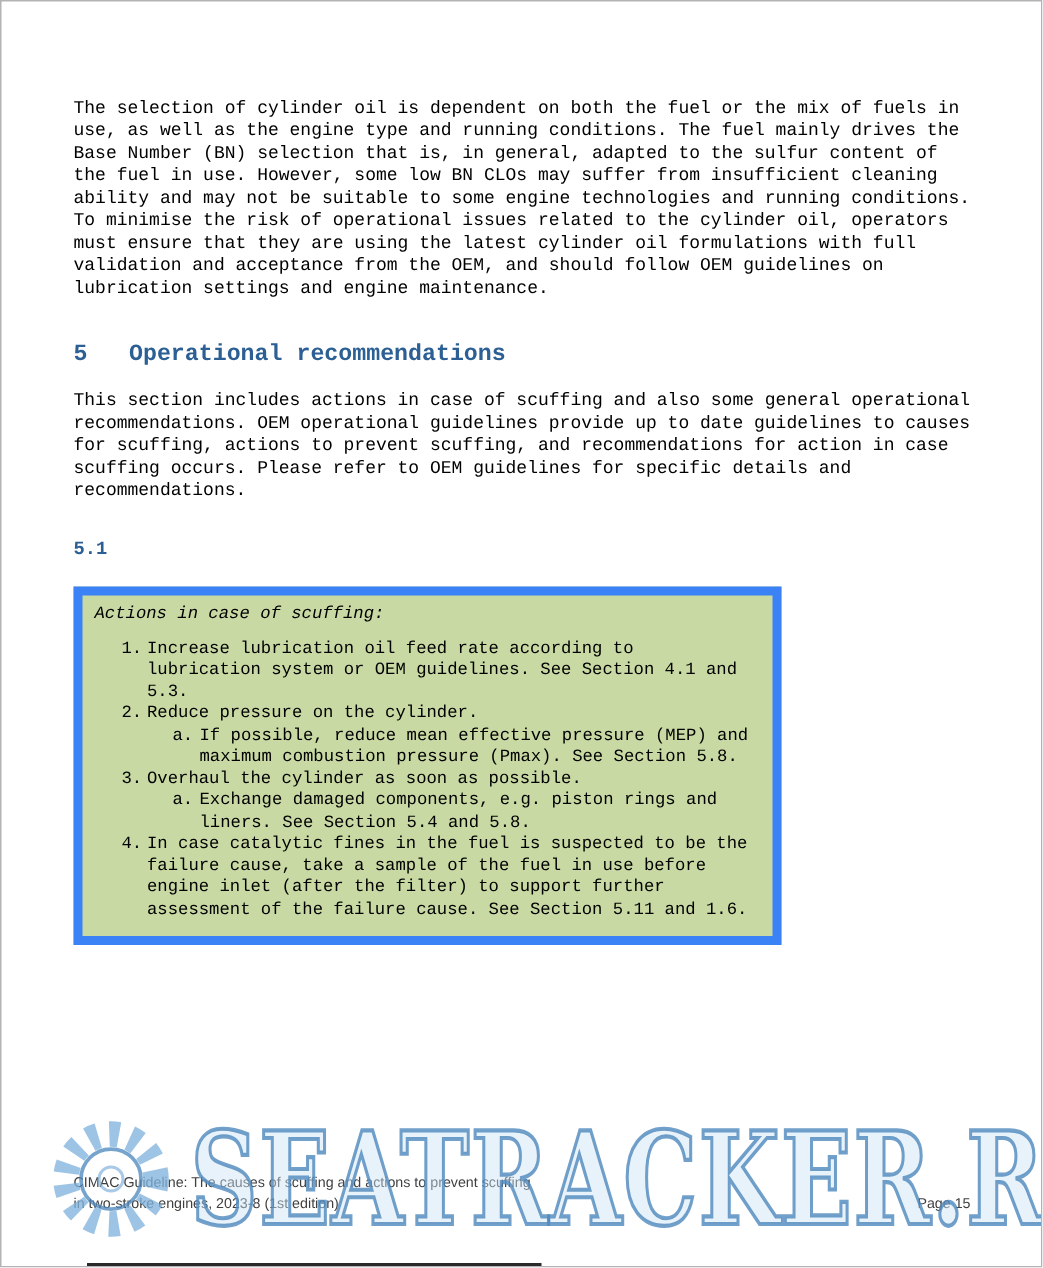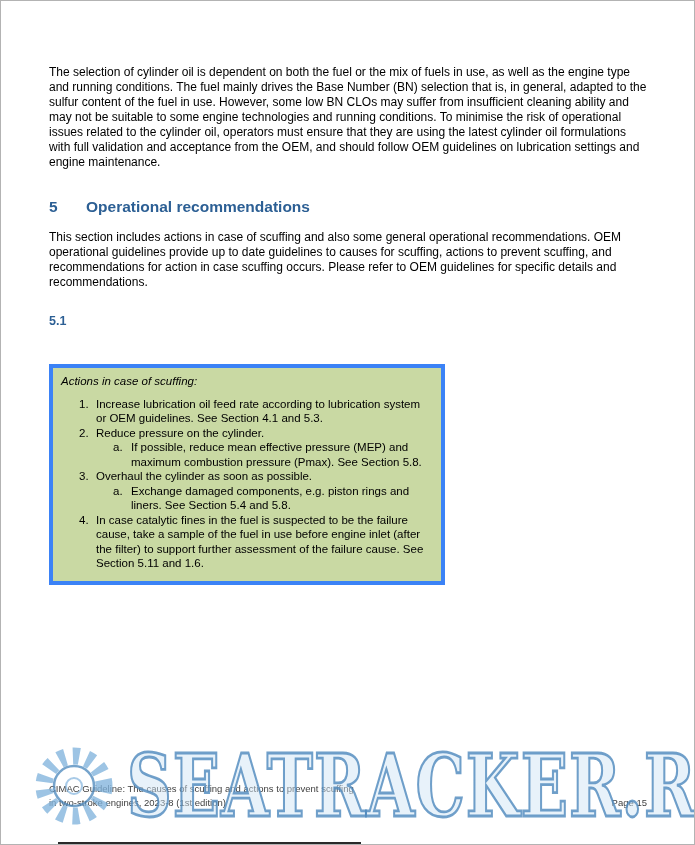--- a/index.html
+++ b/index.html
@@ -12,20 +12,21 @@
     background: #ffffff;
     font-family: "Liberation Sans", sans-serif;
     color: #000000;
     overflow: hidden;
   }
   .content {
     position: absolute;
     left: 48px;
     right: 47px;
     top: 64px;
+    font-family: Liberation Mono, monospace;
   }
   .body-text {
     font-size: 12px;
     line-height: 15px;
     margin: 0;
   }
   .section-heading {
     display: flex;
     margin: 27px 0 0 0;
     color: #2c5f94;
@@ -39,25 +40,25 @@
     display: flex;
     margin: 23px 0 0 0;
     color: #2c5f94;
     font-size: 12.5px;
     font-weight: bold;
     line-height: 16px;
   }
   .subsection-heading .h-num { width: 37px; flex: 0 0 37px; }
   .subsection-body { margin-top: 10px; }
   .callout {
-    margin-top: 35px;
-    width: 396px;
+    margin-top: 17px;
+    width: 472px;
     box-sizing: border-box;
     background: #c9d9a3;
-    border: 4px solid #3b82f6;
+    border: 6px solid #3b82f6;
     padding: 6px 10px 10px 8px;
     font-size: 11.5px;
     line-height: 14.5px;
   }
   .callout-title {
     margin: 0 0 8px 0;
     font-style: italic;
   }
   .li { display: flex; }
   .li .num { flex: 0 0 17px; text-align: left; }

